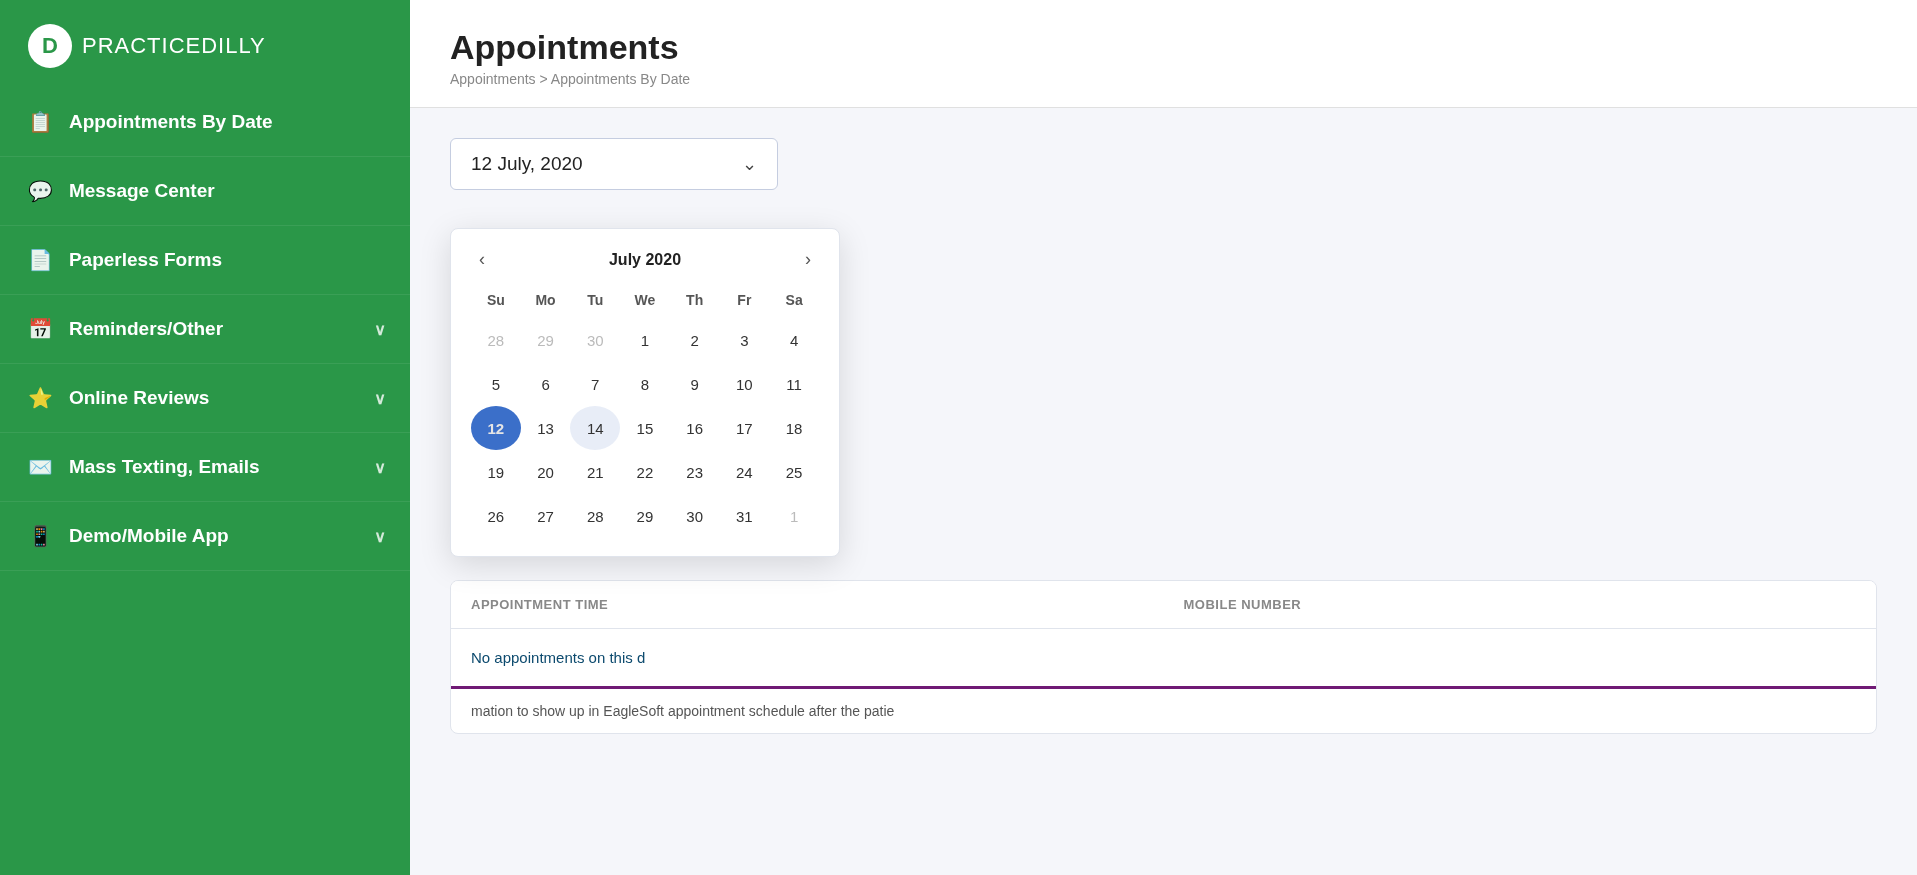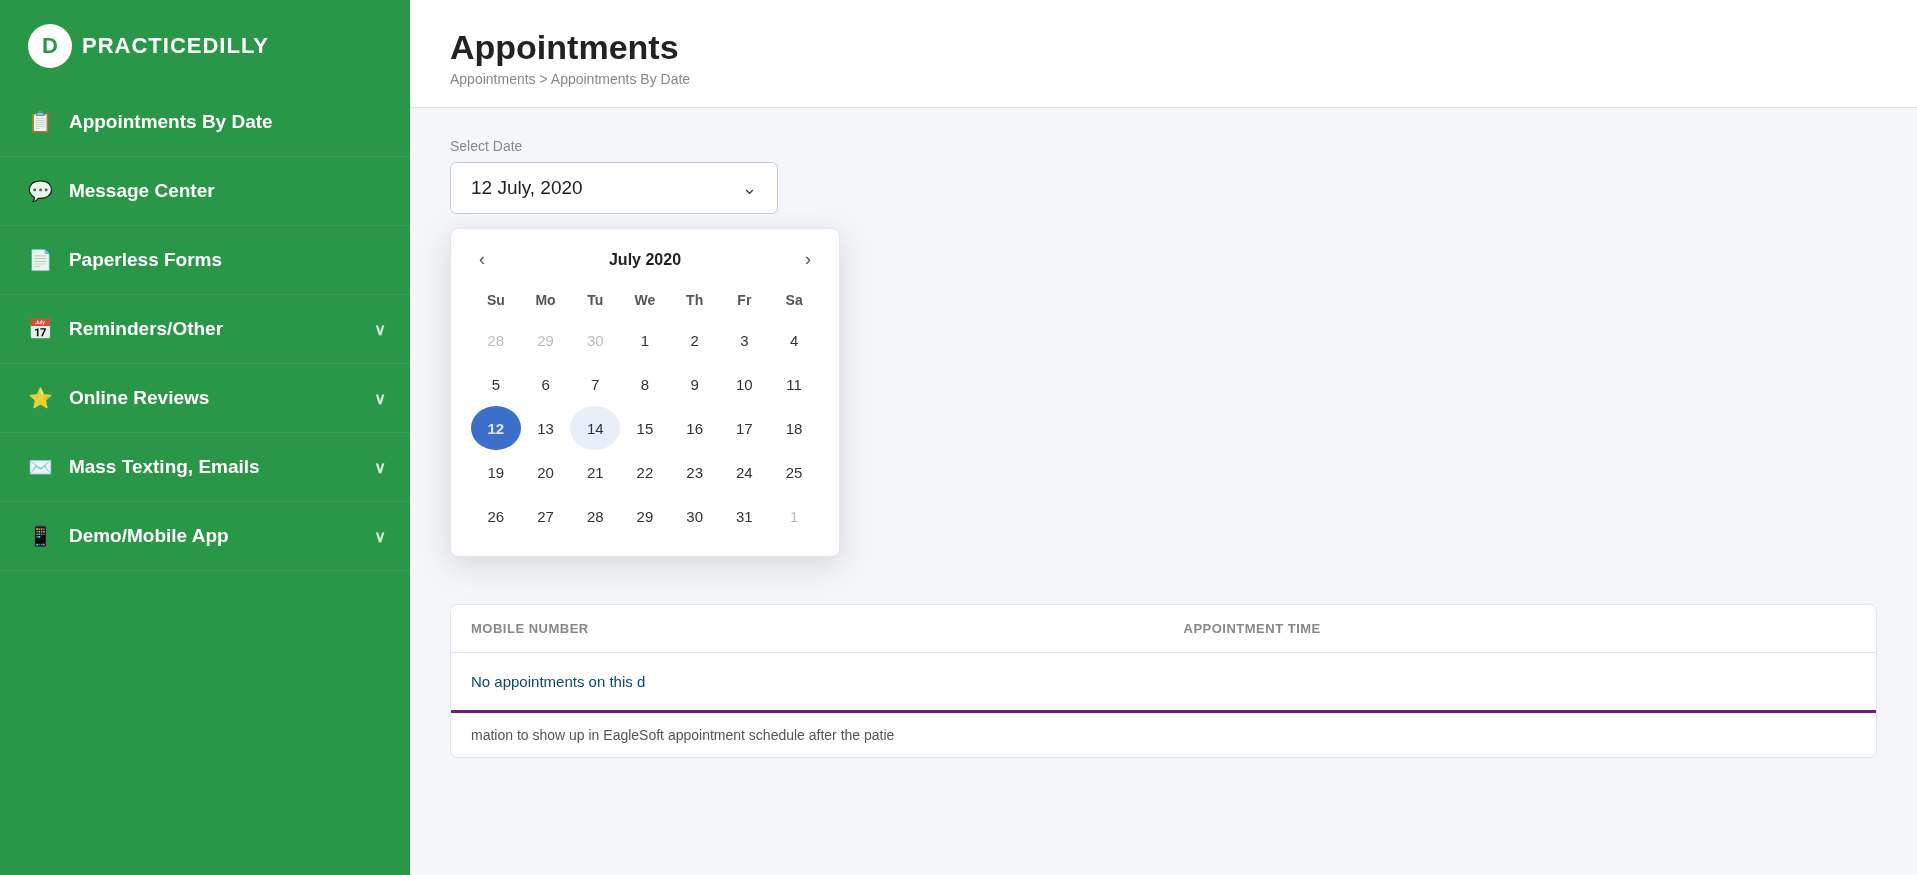--- a/index.html
+++ b/index.html
@@ -30,21 +30,21 @@
       display: flex;
       align-items: center;
       justify-content: center;
       font-weight: 900;
       font-size: 22px;
       color: #2a9748;
       flex-shrink: 0;
     }
     .logo-text {
       font-size: 22px;
-      font-weight: 700;
+      font-weight: 400;
       letter-spacing: 1px;
       color: #fff;
     }
     .sidebar-item {
       display: flex;
       align-items: center;
       padding: 22px 28px;
       font-size: 19px;
       font-weight: 600;
       color: #fff;
@@ -277,21 +277,20 @@
   <div id="main-header">
     <h1>Appointments</h1>
     <div id="breadcrumb">
       <span>Appointments</span>
       <span> &gt; </span>
       <span>Appointments By Date</span>
     </div>
   </div>
 
   <div id="main-content">
-    <div class="date-label">Select Date</div>
     <div class="date-selector">
       <span>12 July, 2020</span>
       <span class="chevron-down">⌄</span>
     </div>
 
     <div class="calendar-popup">
       <div class="cal-header">
         <button class="cal-nav">‹</button>
         <span class="cal-month-title">July 2020</span>
         <button class="cal-nav">›</button>
@@ -353,20 +352,20 @@
               <td class="">30</td>
               <td class="">31</td>
               <td class="other-month">1</td>
             </tr>
           </tbody>
       </table>
     </div>
 
     <div class="table-section" style="margin-top: 390px;">
       <div class="table-header-row">
+        <div class="table-col-header time">APPOINTMENT TIME</div>
         <div class="table-col-header mobile">MOBILE NUMBER</div>
-        <div class="table-col-header time">APPOINTMENT TIME</div>
       </div>
       <div class="no-appointments">No appointments on this d</div>
       <div class="footer-note">mation to show up in EagleSoft appointment schedule after the patie</div>
     </div>
   </div>
 </div>
 
 </body></html>

